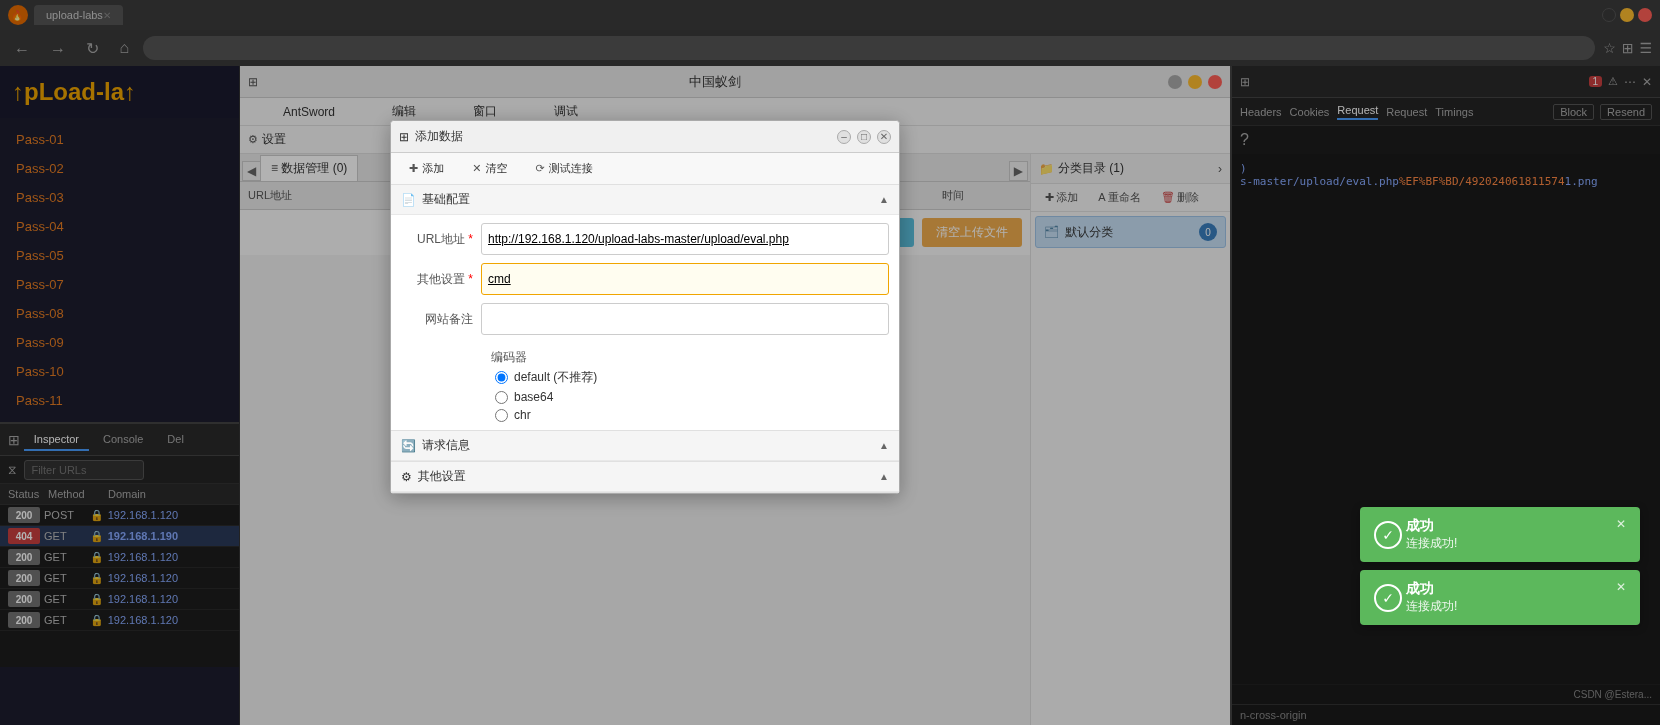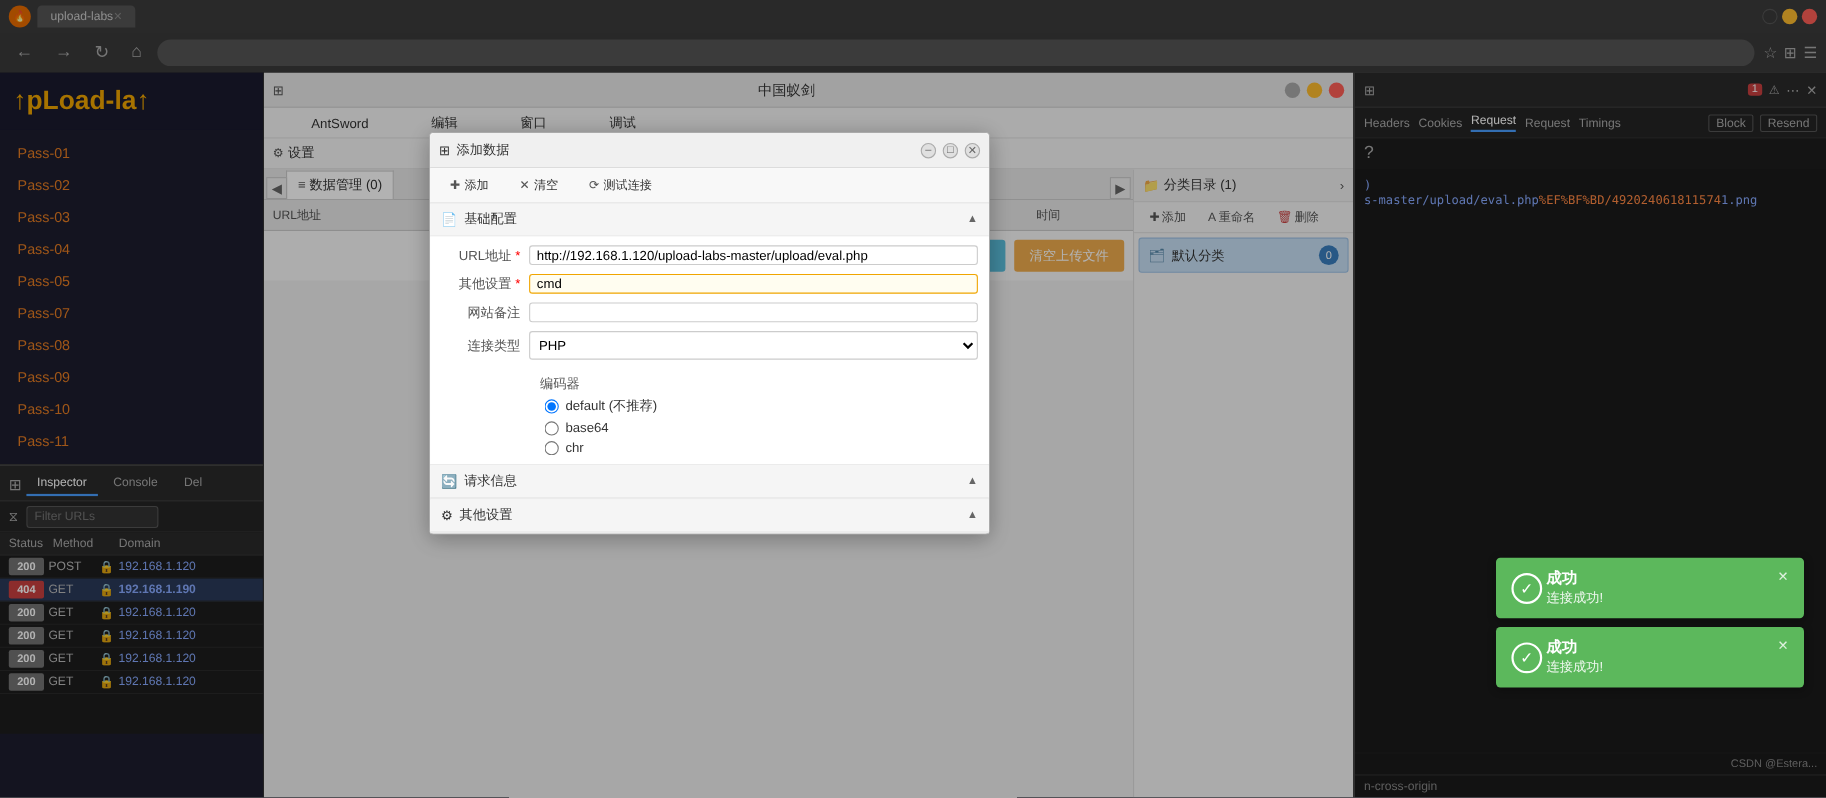--- a/index.html
+++ b/index.html
@@ -86,21 +86,21 @@
 
     
     .config-section { border-bottom: 1px solid #e0e0e0; }
     .config-section-header { display: flex; align-items: center; justify-content: space-between; padding: 6px 10px; background: #f5f5f5; cursor: pointer; border-bottom: 1px solid #e8e8e8; }
     .config-section-title { font-size: 12px; color: #333; display: flex; align-items: center; gap: 6px; }
     .config-section-arrow { color: #666; font-size: 10px; }
     .config-body { padding: 8px 10px; background: white; }
     .config-row { display: flex; align-items: center; margin-bottom: 8px; }
     .config-label { width: 80px; font-size: 12px; color: #555; text-align: right; padding-right: 8px; flex-shrink: 0; }
     .config-label.required::after { content: ' *'; color: red; }
-    .config-input { flex: 1; height: 18px; border: 1px solid #ccc; border-radius: 3px; padding: 0 6px; font-size: 12px; }
+    .config-input { flex: 1; height: 32px; border: 1px solid #ccc; border-radius: 3px; padding: 0 6px; font-size: 12px; text-decoration: underline; }
     .config-input.highlighted { border-color: #f0a500; background: #fffdf0; }
     .config-select { flex: 1; height: 26px; border: 1px solid #ccc; border-radius: 3px; padding: 0 4px; font-size: 12px; background: white; }
     .encoder-section { padding: 6px 10px 0 90px; }
     .encoder-label { font-size: 12px; color: #555; margin-bottom: 3px; }
     .radio-group { display: flex; flex-direction: column; gap: 4px; padding-left: 4px; }
     .radio-item { display: flex; align-items: center; gap: 6px; font-size: 12px; color: #333; }
     .radio-item input { margin: 0; }
 
     
     .success-notifications { position: fixed; bottom: 100px; right: 20px; display: flex; flex-direction: column; gap: 8px; z-index: 200; }
@@ -399,26 +399,20 @@
           <label class="config-label required">其他设置</label>
           <input class="config-input highlighted" type="text" value="cmd" style="">
         </div>
 
         <div class="config-row">
           <label class="config-label">网站备注</label>
           <input class="config-input" type="text" style="">
         </div>
 
 
-        <div class="config-row">
-          <label class="config-label">连接类型</label>
-          <select class="config-select">
-            <option>PHP</option>
-          </select>
-        </div>
 
         <div class="encoder-section">
           <div class="encoder-label">编码器</div>
           <div class="radio-group">
             <label class="radio-item">
               <input type="radio" name="encoder" checked="" style="">
               <span>default (不推荐)</span>
             </label>
             <label class="radio-item">
               <input type="radio" name="encoder" style="">

